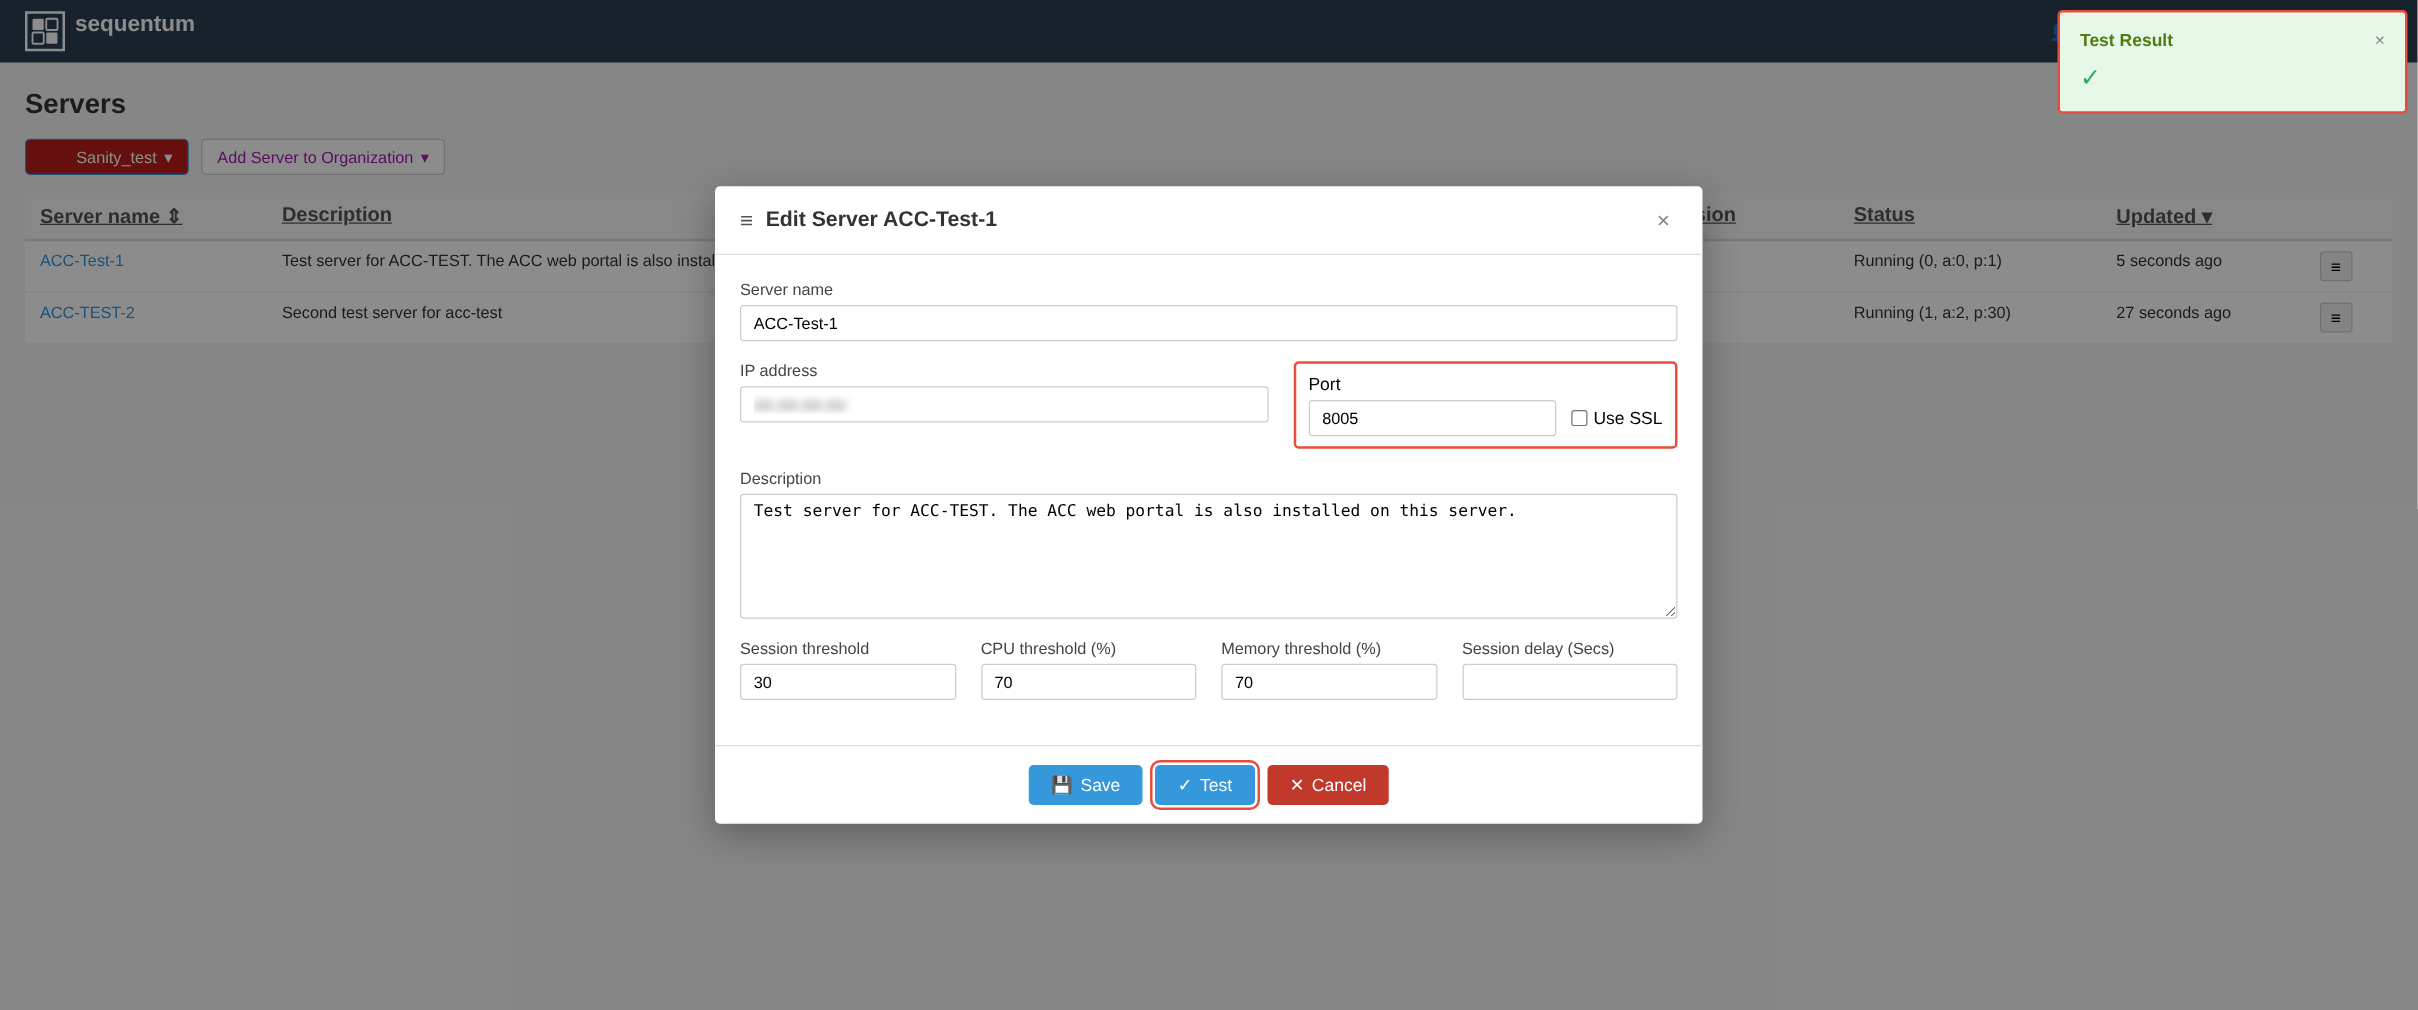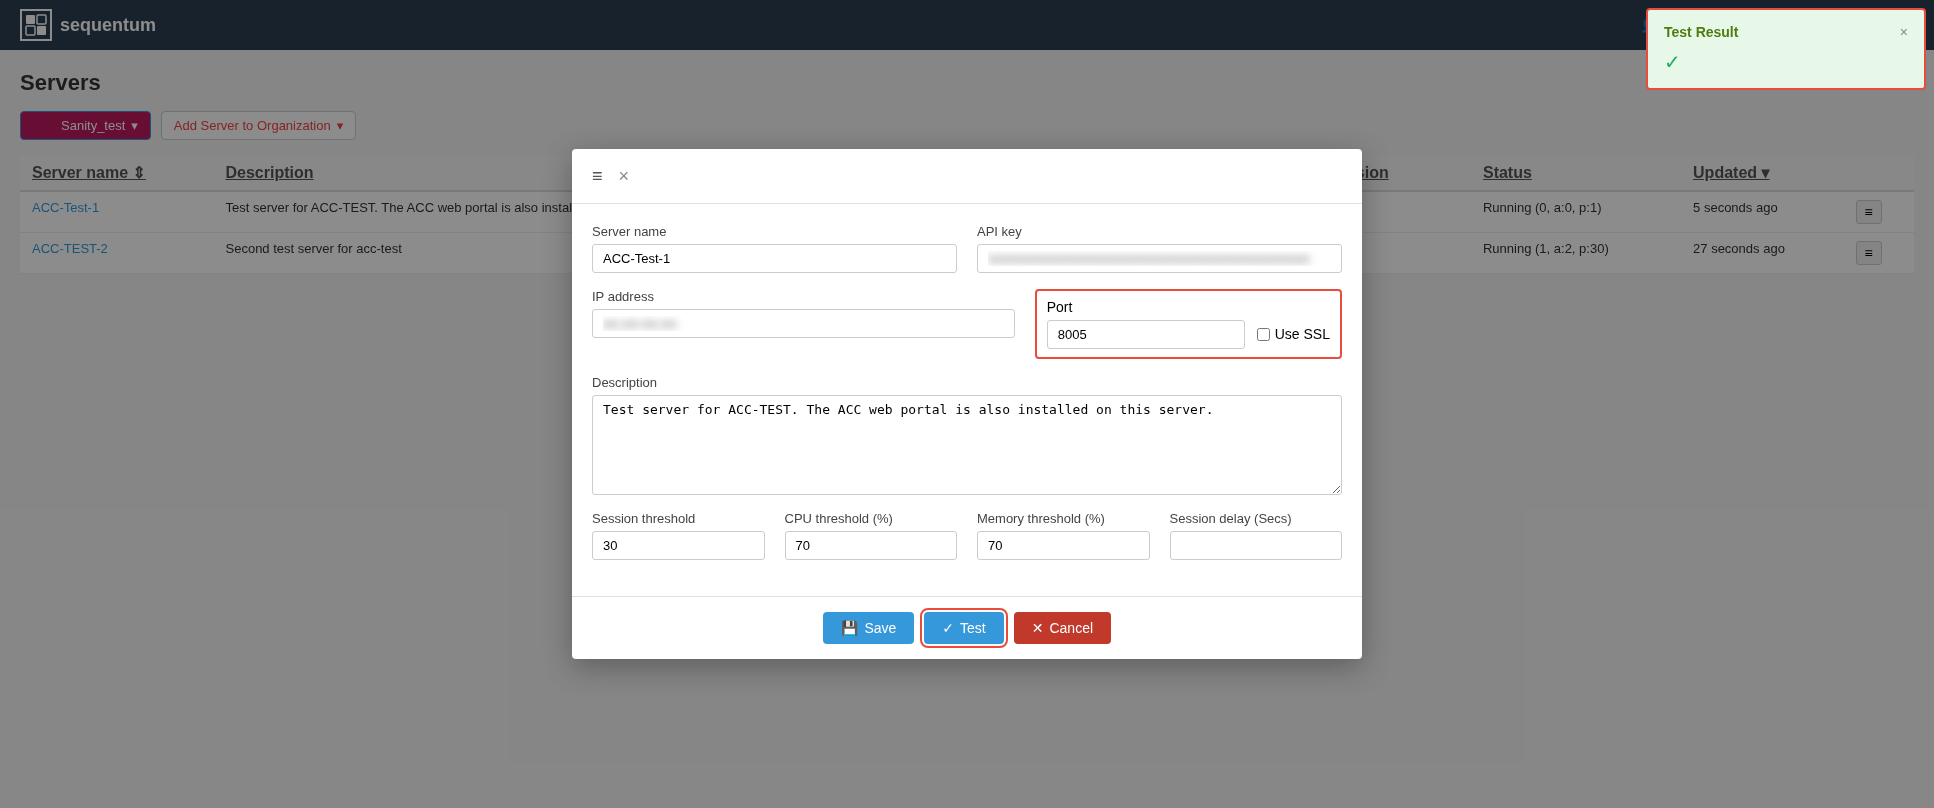--- a/index.html
+++ b/index.html
@@ -26,21 +26,20 @@
       top: 0; left: 0; right: 0;
       height: 50px;
       background: #2c3e50;
       display: flex;
       align-items: center;
       padding: 0 20px;
       z-index: 1;
     }
     .logo {
       display: flex;
-      align-items: center;
       gap: 8px;
       color: white;
       font-size: 18px;
       font-weight: 600;
     }
     .logo-icon {
       width: 32px;
       height: 32px;
       border: 2px solid white;
       display: flex;
@@ -90,24 +89,24 @@
     .btn-dropdown {
       display: flex;
       align-items: center;
       gap: 6px;
       padding: 6px 12px;
       border: 1px solid #ccc;
       border-radius: 4px;
       background: white;
       cursor: pointer;
       font-size: 13px;
-      color: #ef4444;
+      color: #a21caf;
     }
     .btn-dropdown.primary {
-      background: #be185d;
+      background: #b91c1c;
       color: white;
       border-color: #3498db;
       padding-left: 40px;
     }
 
     
     .server-table {
       width: 100%;
       border-collapse: collapse;
       background: white;
@@ -420,32 +419,29 @@
       </tr>
     </tbody>
   </table>
 </div>
 
 <div class="modal-backdrop"></div>
 
 <div class="modal">
   <div class="modal-header">
     <span style="font-size:18px;color:#555;">≡</span>
+    <span class="modal-title">Edit Server ACC-Test-1</span>
     <button class="modal-close">×</button>
   </div>
   <div class="modal-body">
 
     <div class="form-row">
       <div class="form-group">
         <label>Server name</label>
         <input class="form-control" type="text" value="ACC-Test-1" style="">
-      </div>
-      <div class="form-group">
-        <label>API key</label>
-        <input class="form-control blurred" type="text" value="●●●●●●●●●●●●●●●●●●●●●●●●●●●●●●●●●●●●●●●●●" style="">
       </div>
     </div>
 
     <div class="form-row">
       <div class="form-group">
         <label>IP address</label>
         <input class="form-control blurred" type="text" value="●●.●●.●●.●●" style="">
       </div>
       <div class="port-group-wrapper">
         <div class="port-group">

